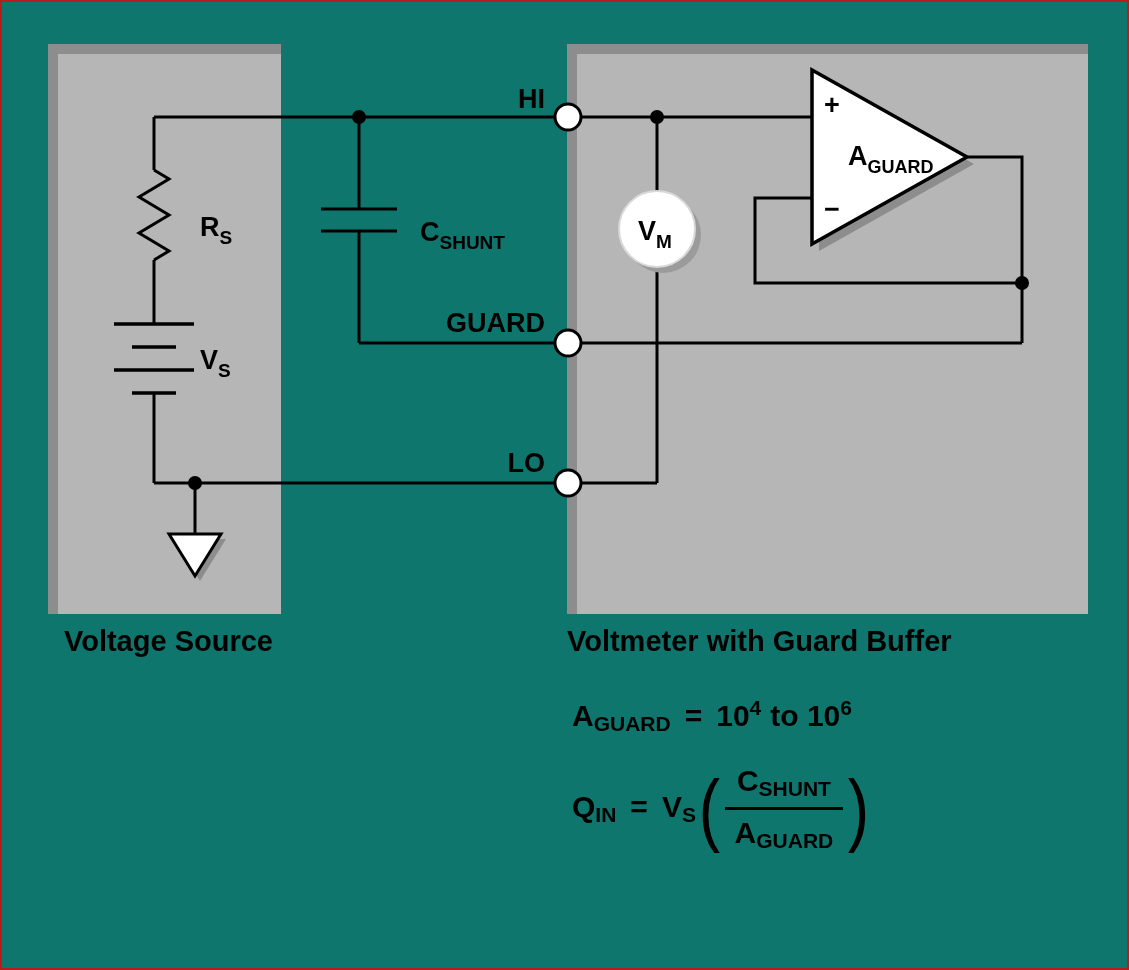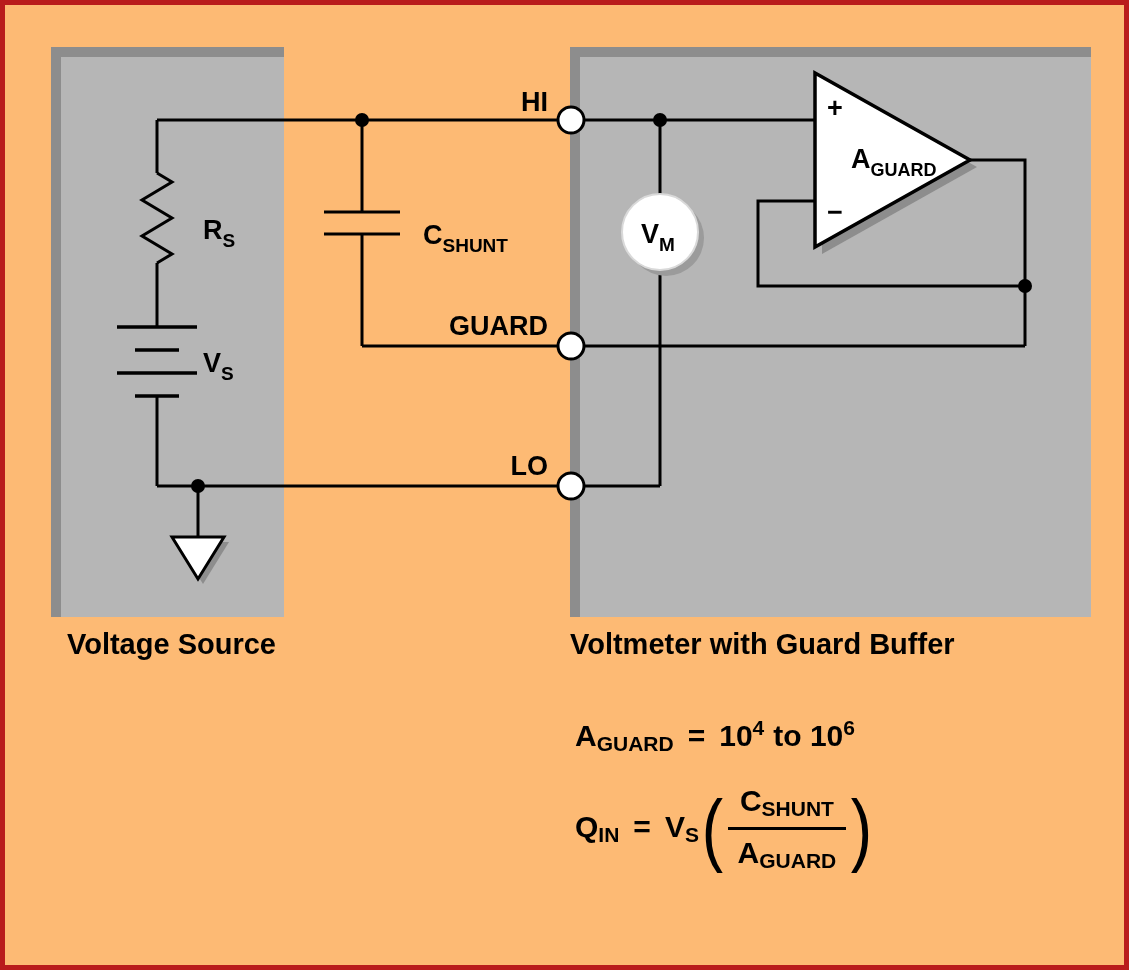--- a/index.html
+++ b/index.html
@@ -1,20 +1,20 @@
 <!DOCTYPE html>
 <html><head>
 <meta charset="utf-8">
 <style>
   html,body { margin:0; padding:0; background:#fff; }
   .canvas {
     position:relative;
     width:1129px; height:970px;
-    background:#fdba74;
-    border:5px solid #b91c1c;
+    background:#0f766e;
+    border:2px solid #b91c1c;
     box-sizing:border-box;
     overflow:hidden;
     font-family:"Liberation Sans","DejaVu Sans",sans-serif;
     color:#000;
   }
   svg.diagram { position:absolute; left:0; top:0; }
   svg text {
     font-family:"Liberation Sans","DejaVu Sans",sans-serif;
     font-weight:600;
     fill:#000;
@@ -24,21 +24,21 @@
   svg tspan.sub { font-size:19px; }
   svg tspan.subsm { font-size:18px; }
   circle.term { fill:#fff; stroke:#000; stroke-width:3px; }
   circle.dot { fill:#000; }
 
   
   .equations {
     position:absolute; left:570px; top:694px;
     font-size:30px; font-weight:600; white-space:nowrap;
   }
-  .eq { margin-bottom:28px;margin-top:17px; }
+  .eq { margin-bottom:28px; }
   .sb { font-size:21px; vertical-align:-5px; }
   .sp { font-size:21px; vertical-align:11px; }
   .eqs { margin:0 14px; }
   .mid { margin-left:9px; }
   .open { margin-left:9px; }
   .exp .sb2 { font-size:15px; vertical-align:-4px; }
   .eq3row { display:flex; align-items:center; margin-bottom:0; }
   .eqtext { display:inline-block;text-align:right; }
   .frac { display:inline-flex; flex-direction:column; align-items:center; margin:0 2px; }
   .frac .num { padding:0 10px 6px 10px; }

